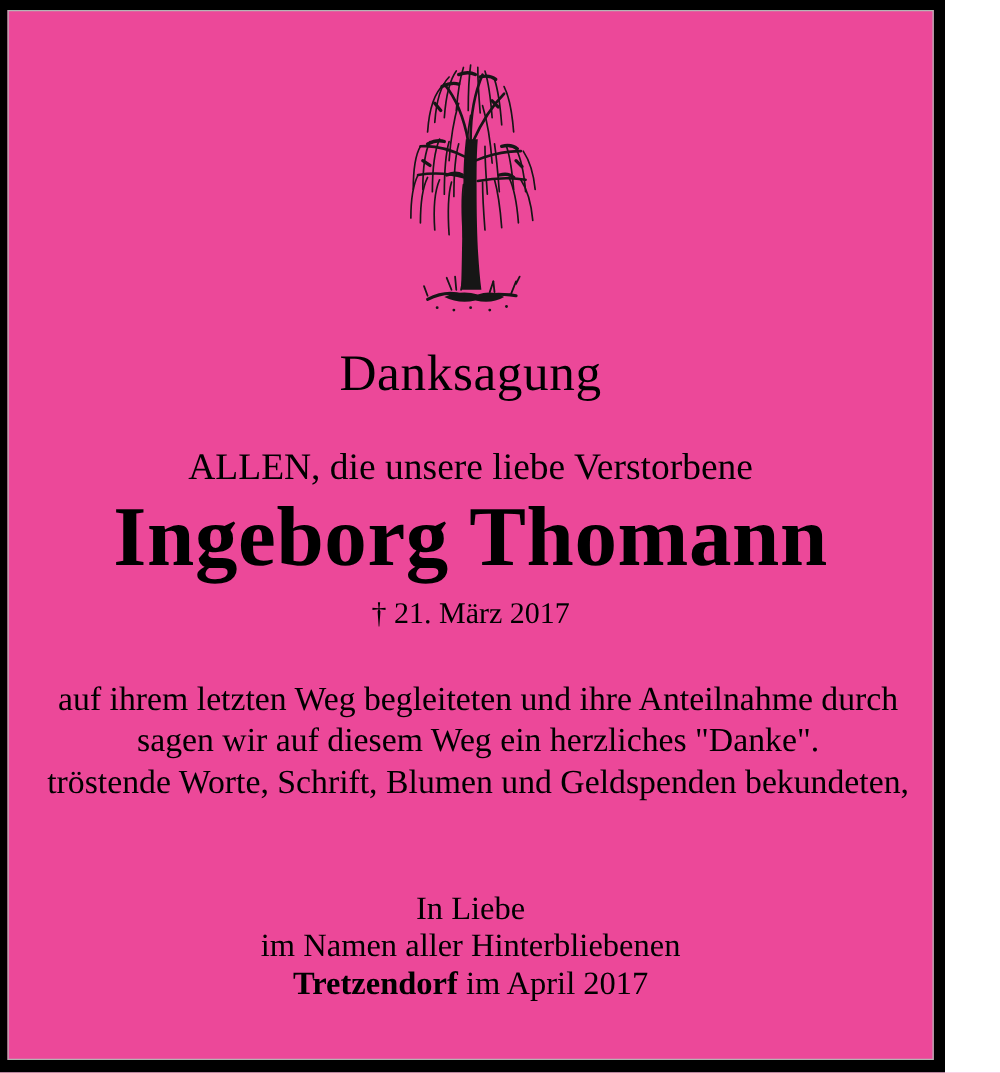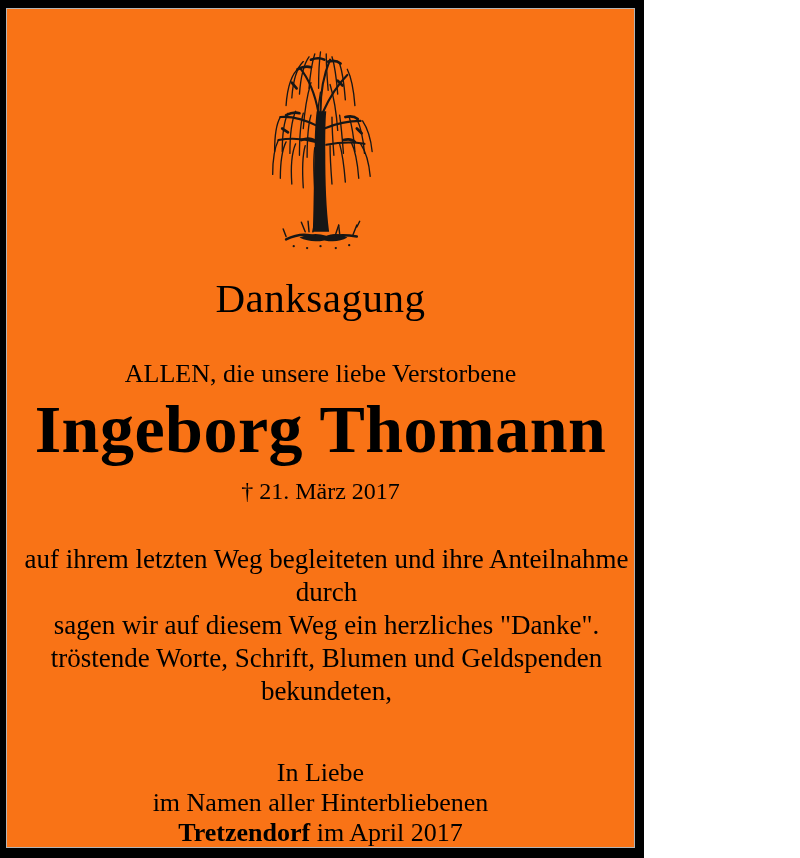--- a/index.html
+++ b/index.html
@@ -2,23 +2,23 @@
 <html lang="de"><head>
 <meta charset="utf-8">
 <style>
   html, body {
     margin: 0;
     padding: 0;
     background: #ffffff;
   }
   .notice-frame {
     box-sizing: border-box;
-    width: 644px;
+    width: 756px;
     height: 858px;
-    background: #f97316;
+    background: #ec4899;
     border-style: solid;
     border-color: #000000;
     border-width: 8px 9px 10px 6px;
   }
   .notice-inner {
     box-sizing: border-box;
     width: 100%;
     height: 100%;
     border: 1px solid #b4b4b4;
     display: flex;
@@ -35,21 +35,21 @@
     flex: 0 0 auto;
   }
   .title {
     margin-top: 20px;
     font-size: 41px;
     line-height: 47px;
     letter-spacing: 0.5px;
   }
   .intro-line {
     margin-top: 34px;
-    font-size: 26px;
+    font-size: 30px;
     line-height: 36px;
   }
   .deceased-name {
     margin-top: 5px;
     font-size: 68px;
     line-height: 64px;
     font-weight: bold;
     letter-spacing: 0.5px;
   }
   .death-date {
@@ -57,21 +57,21 @@
     font-size: 24px;
     line-height: 34px;
   }
   .body-paragraph {
     margin-top: 35px;
     font-size: 27px;
     line-height: 33px;
     margin-left: 12px;
   }
   .closing-block {
-    margin-top: 50px;
+    margin-top: 70px;
     font-size: 26px;
     line-height: 30px;
   }
   .bold { font-weight: bold; }
 </style>
 </head>
 <body>
 
 <div class="notice-frame">
   <div class="notice-inner">

